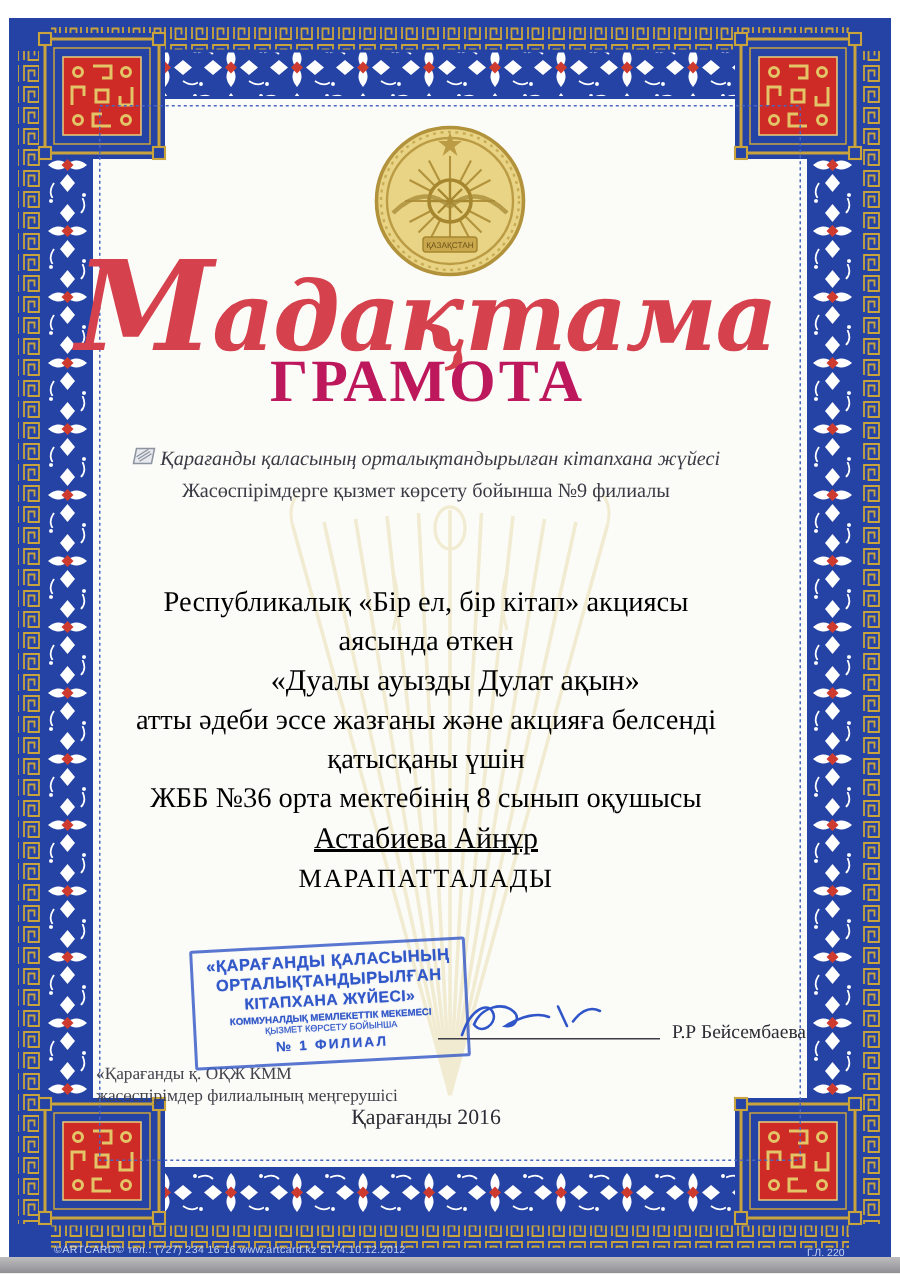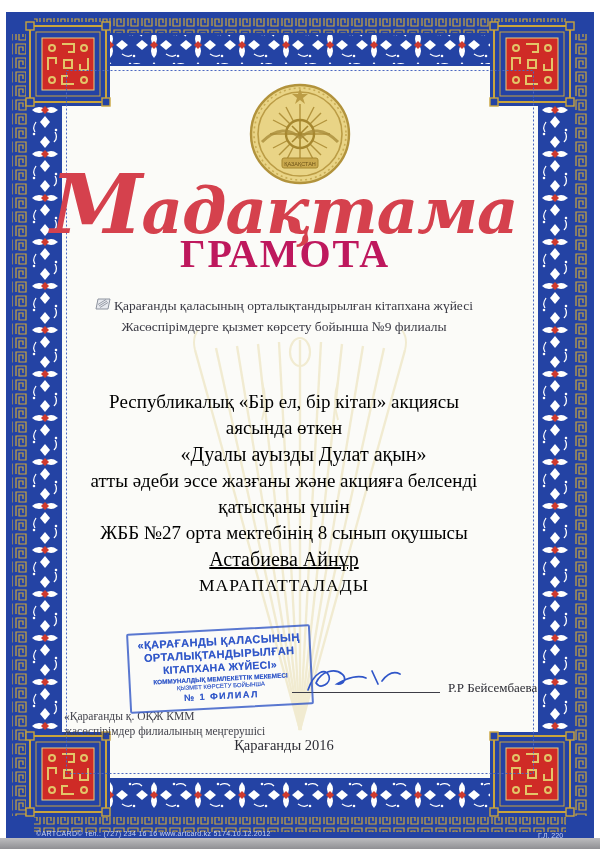--- a/index.html
+++ b/index.html
@@ -11,21 +11,21 @@
   .abs{position:absolute;}
   .centered{left:46px;width:476px;text-align:center;}
 
   .title-script{top:163px;font-family:"DejaVu Serif", serif;font-style:italic;font-weight:bold;
                 font-size:64px;color:#d5414d;letter-spacing:-1px;line-height:1;z-index:3;}
   .title-script::first-letter{font-size:1.3em;}
   .title-caps{top:234px;left:180px;width:360px;text-align:left;font-weight:bold;
               font-size:40px;color:#be185d;letter-spacing:2px;line-height:1;z-index:3;}
 
   .issuer{top:295px;font-size:13.5px;color:#3a3a44;line-height:21px;z-index:3;}
-  .issuer .row{display:flex;justify-content:center;align-items:center;gap:3px;}
+  .issuer .row{display:flex;justify-content:center;align-items:center;gap:3px;font-style:italic;}
 
   .body-block{top:389px;font-size:19px;color:#000000;line-height:26.2px;z-index:3;}
   .body-block .b{font-weight:normal;font-size:20px;padding-left:39px;}
   .body-block .recipient{font-weight:normal;font-size:20px;text-decoration:underline;}
   .body-block .award{font-size:17.5px;letter-spacing:1px;}
 
   .stamp{top:629px;left:128px;width:176px;padding:4px 2px 5px 2px;z-index:6;
          transform:rotate(-3deg);border:2.5px solid rgba(49,86,198,.8);border-radius:2px;
          color:rgba(42,82,200,.92);text-align:center;font-family:"Liberation Sans", sans-serif;
          text-shadow:0 0 .6px rgba(49,86,198,.65);}
@@ -242,21 +242,21 @@
     </div>
     <div>Жасөспірімдерге қызмет көрсету  бойынша  №9 филиалы</div>
   </div>
 
   <div class="abs centered body-block">
     <div>Республикалық «Бір ел, бір кітап» акциясы</div>
     <div>аясында өткен</div>
     <div class="b">«Дуалы ауызды Дулат ақын»</div>
     <div>атты әдеби эссе жазғаны  және акцияға белсенді</div>
     <div>қатысқаны үшін</div>
-    <div>ЖББ №27 орта мектебінің 8 сынып оқушысы</div>
+    <div>ЖББ №36 орта мектебінің 8 сынып оқушысы</div>
     <div class="recipient">Астабиева Айнұр</div>
     <div class="award">МАРАПАТТАЛАДЫ</div>
   </div>
 
   <div class="abs sig-left">
     <div>«Қарағанды қ. ОҚЖ КММ</div>
     <div>жасөспірімдер филиалының меңгерушісі</div>
   </div>
 
   <div class="abs stamp">

